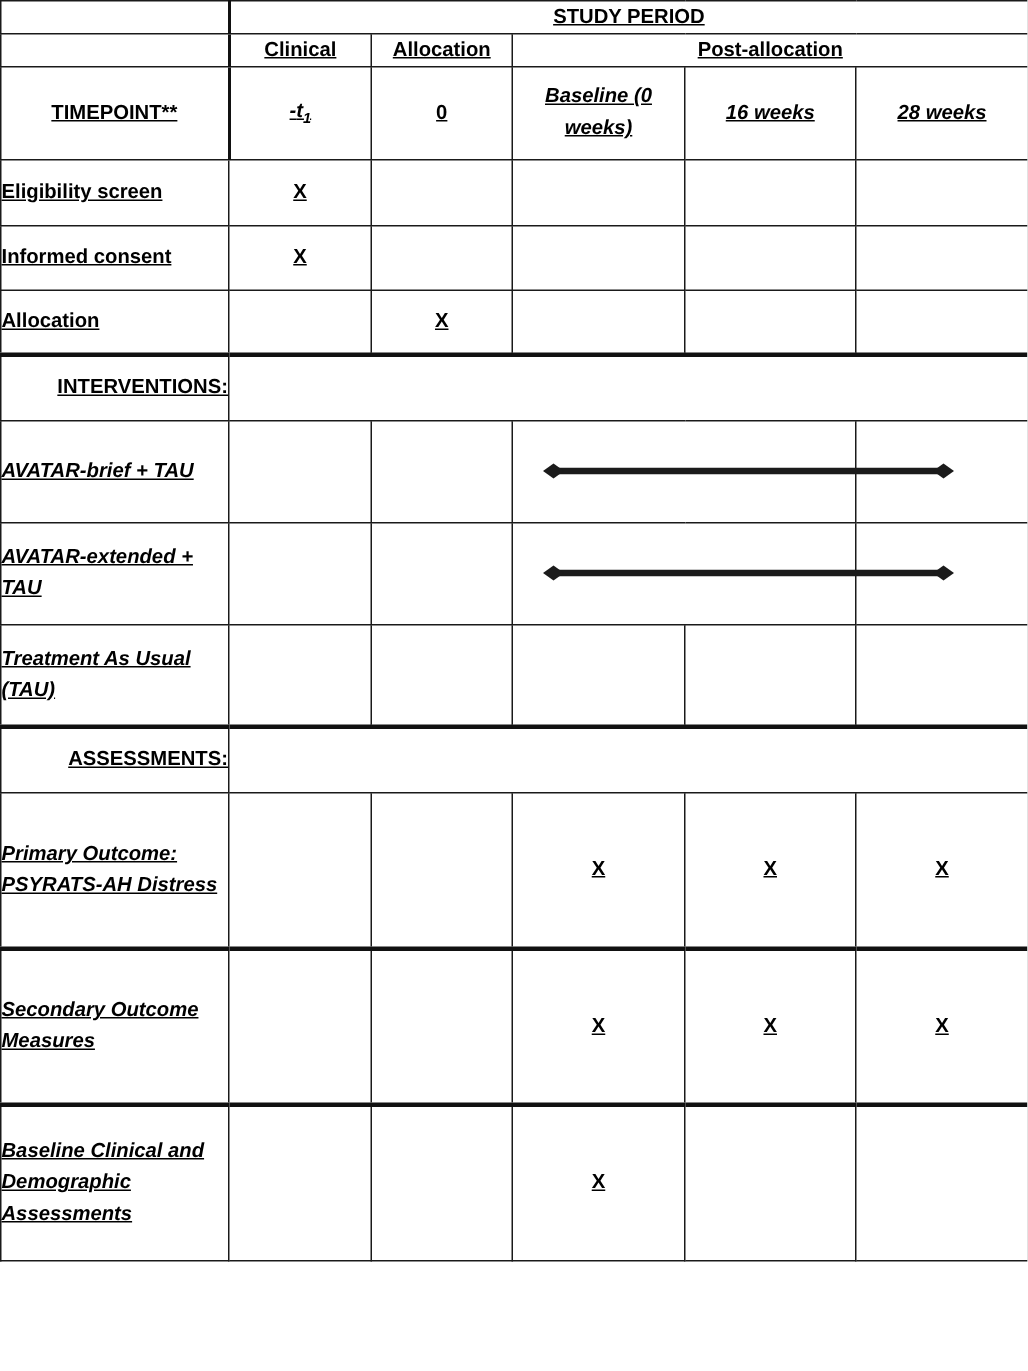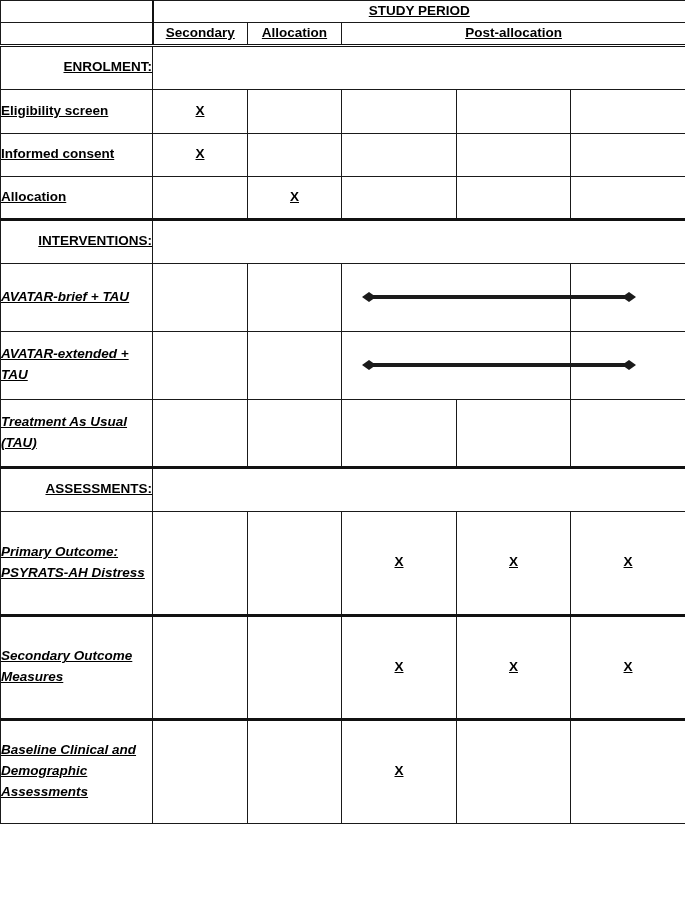--- a/index.html
+++ b/index.html
@@ -145,30 +145,36 @@
     </colgroup>
     <tbody>
 
       <tr>
         <td style="border:1px solid #1a1a1a;border-right:2px solid #111;"></td>
         <td colspan="5" class="studyperiod">STUDY PERIOD</td>
       </tr>
 
       <tr>
         <td style="border-right:2px solid #111;"></td>
-        <td class="phasehdr">Secondary</td>
+        <td class="phasehdr">Clinical</td>
         <td class="phasehdr">Allocation</td>
         <td colspan="3" class="phasehdr">Post-allocation</td>
       </tr>
 
-
-      <tr class="sep-top" style="height:44px;">
-        <td class="sectionlabel labelcol-strong">ENROLMENT:</td>
-        <td colspan="5" class="blankspan"></td>
-      </tr>
+      <tr style="height:62px;">
+        <td class="tp-label" style="border-right:2px solid #111;">TIMEPOINT**</td>
+        <td class="tp-val">
+          <span class="ital">-<i>t</i></span><span class="sub">1</span>
+        </td>
+        <td class="tp-val">0</td>
+        <td class="tp-val-ital">Baseline (0 weeks)</td>
+        <td class="tp-val-ital">16 weeks</td>
+        <td class="tp-val-ital">28 weeks</td>
+      </tr>
+
 
       <tr style="height:44px;">
         <td class="rowlabel labelcol-strong">Eligibility screen</td>
         <td class="mark">X</td>
         <td class="mark"></td>
         <td class="mark"></td>
         <td class="mark"></td>
         <td class="mark"></td>
       </tr>
 

